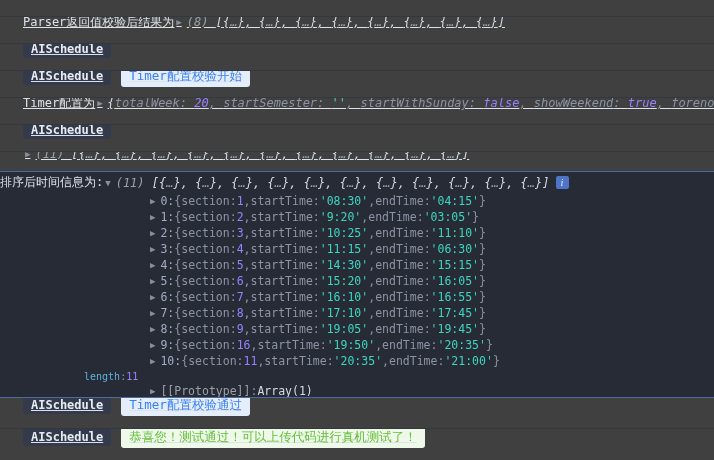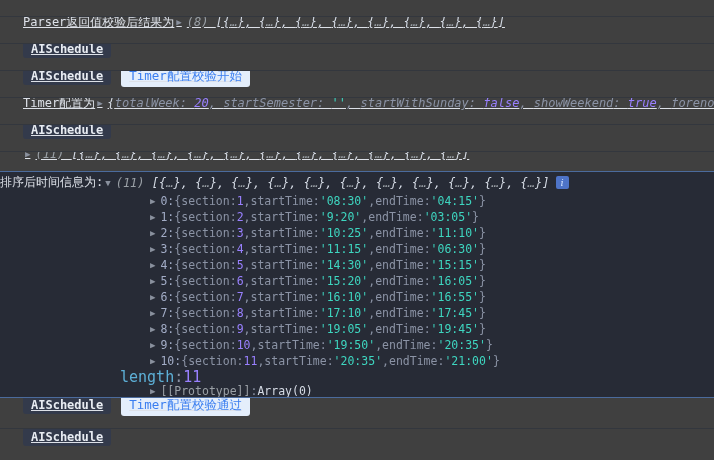--- a/index.html
+++ b/index.html
@@ -38,21 +38,21 @@
   .str{color:#3ed6c0}
   .idx{color:#a3adc7}
   .prop{color:#5db0d7}
   .plain{color:#d5dbe5}
   .xblock{
     background:#272b36;border-top:1px solid #4b6b9d;border-bottom:1px solid #4b6b9d;
     box-sizing:border-box;height:227px;overflow:hidden;
   }
   .xhead{height:21px;display:flex;align-items:center;white-space:nowrap;overflow:hidden}
   .xitem{height:16px;display:flex;align-items:center;padding-left:148px;white-space:nowrap;overflow:hidden;font-size:11.5px}
-  .xlen{height:15px;display:flex;align-items:center;padding-left:120px;font-size:15px}
+  .xlen{height:15px;display:flex;align-items:center;padding-left:84px;font-size:10px}
   .xproto{height:13px;display:flex;align-items:center;padding-left:148px;font-size:11.5px}
   .info-icon{
     display:inline-block;width:13px;height:13px;border-radius:2px;background:#4e74c8;
     color:#cfe0ff;font-size:10px;font-style:italic;text-align:center;line-height:13px;
     margin-left:6px;font-family:"DejaVu Serif",serif;
   }
 </style>
 </head>
 <body>
 
@@ -244,21 +244,21 @@
         <span class="pn">: </span>
         <span class="str">'19:45'</span>
         <span class="pn">}</span>
       </div>
       <div class="xitem">
         <span class="tri">▶</span>
         <span class="idx">9: </span>
         <span class="pn">{</span>
         <span class="key">section</span>
         <span class="pn">: </span>
-        <span class="num">10</span>
+        <span class="num">16</span>
         <span class="pn">, </span>
         <span class="key">startTime</span>
         <span class="pn">: </span>
         <span class="str">'19:50'</span>
         <span class="pn">, </span>
         <span class="key">endTime</span>
         <span class="pn">: </span>
         <span class="str">'20:35'</span>
         <span class="pn">}</span>
       </div>
@@ -281,23 +281,24 @@
       </div>
       <div class="xlen">
         <span class="prop">length</span>
         <span class="pn">: </span>
         <span class="num">11</span>
       </div>
       <div class="xproto">
         <span class="tri">▶</span>
         <span class="dim">[[Prototype]]</span>
         <span class="pn">: </span>
-        <span class="plain">Array(0)</span>
+        <span class="plain">Array(1)</span>
       </div>
     </div>
     <div class="row h31">
       <span class="badge-src">AISchedule</span>
       <span class="badge-msg blue">Timer配置校验通过</span>
     </div>
     <div class="row h32">
       <span class="badge-src">AISchedule</span>
+      <span class="badge-msg green">恭喜您！测试通过！可以上传代码进行真机测试了！</span>
     </div>
   </div>
 
 </body></html>

